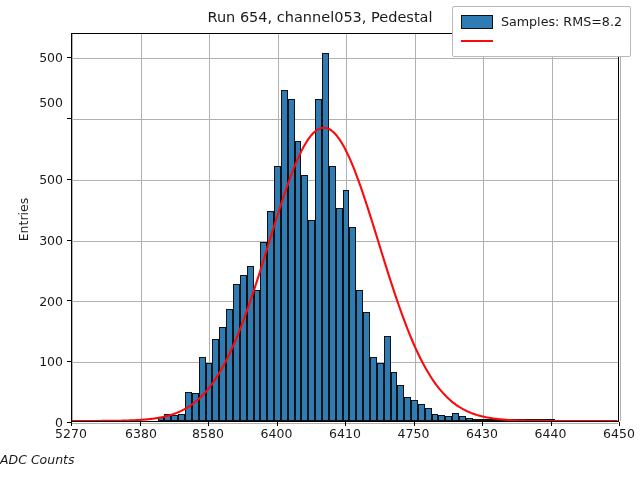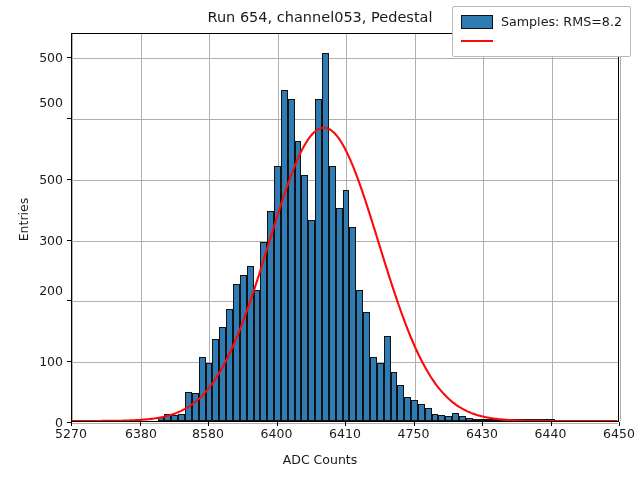--- a/index.html
+++ b/index.html
@@ -41,21 +41,21 @@
   
   .tick{position:absolute;background:#000;}
   .tick.x{width:1px;height:4px;}
   .tick.y{height:1px;width:4px;}
   .ticklabel{position:absolute;font-size:12.5px;color:#1a1a1a;white-space:nowrap;}
   .ticklabel.x{transform:translateX(-50%);top:426px;}
   .ticklabel.y{text-align:right;transform:translateY(-50%);}
 
   #xlabel{
     position:absolute;left:0;top:452px;width:640px;
-    text-align:center;font-size:12.5px;color:#1a1a1a;
+    text-align:left;font-size:12.5px;color:#1a1a1a;font-style:italic;
   }
   #ylabel{
     position:absolute;left:-77px;top:212px;width:200px;
     text-align:center;font-size:12.5px;color:#1a1a1a;
     transform:rotate(-90deg);transform-origin:center center;
   }
 
   #legend{
     position:absolute;right:9px;top:6px;
     background:#fff;border:0.9px solid #b9b9b9;border-radius:2px;
@@ -178,21 +178,21 @@
       <div class="ticklabel x" style="left: 482px; text-align: center;">6430</div>
       <div class="tick x" style="left: 550.5px; top: 422px;"></div>
       <div class="ticklabel x" style="left: 550.5px;">6440</div>
       <div class="tick x" style="left: 619px; top: 422px;"></div>
       <div class="ticklabel x" style="left: 619px;">6450</div>
       <div class="tick y" style="left: 67px; top: 422px;"></div>
       <div class="ticklabel y" style="left: 5px; width: 58px; top: 422px;">0</div>
       <div class="tick y" style="left: 67px; top: 361.219px;"></div>
       <div class="ticklabel y" style="left: 5px; width: 58px; top: 361.219px;">100</div>
       <div class="tick y" style="left: 67px; top: 300.438px;"></div>
-      <div class="ticklabel y" style="left: 5px; width: 58px; top: 290px;">200</div>
+      <div class="ticklabel y" style="left: 5px; width: 58px; top: 301px;">200</div>
       <div class="tick y" style="left: 67px; top: 239.656px;"></div>
       <div class="ticklabel y" style="left: 5px; width: 58px; top: 239.656px;">300</div>
       <div class="tick y" style="left: 67px; top: 178.875px;"></div>
       <div class="ticklabel y" style="left: 5px; width: 58px; top: 178.875px;">500</div>
       <div class="tick y" style="left: 67px; top: 118.094px;"></div>
       <div class="ticklabel y" style="left: 5px; width: 58px; top: 102px; text-align: right;">500</div>
       <div class="tick y" style="left: 67px; top: 57.3125px;"></div>
       <div class="ticklabel y" style="left: 5px; width: 58px; top: 57.3125px;">500</div>
     </div>
 

